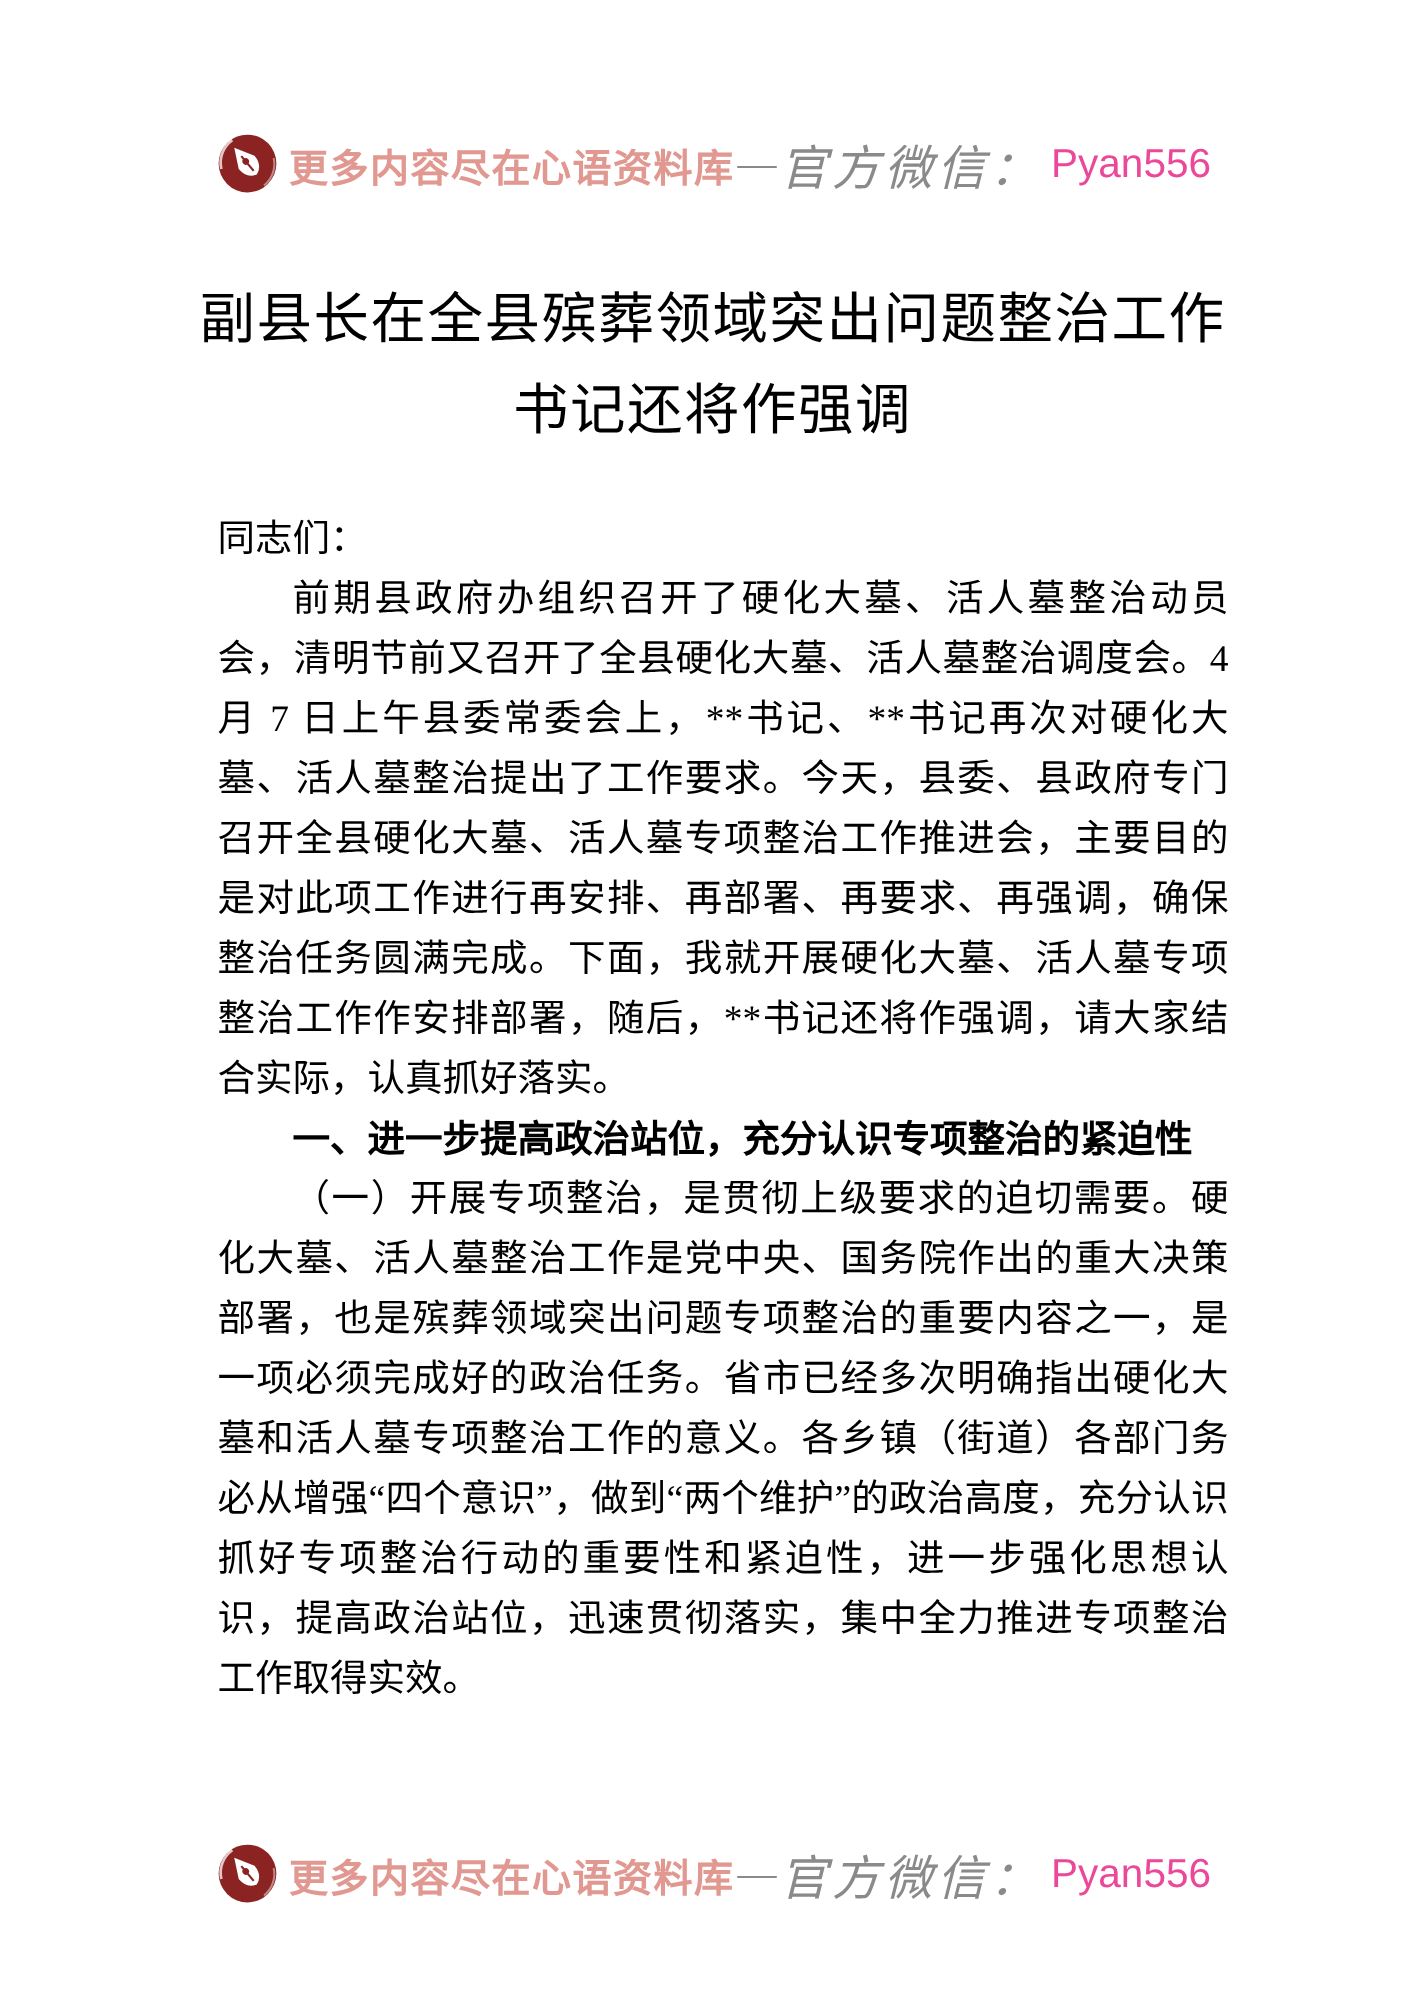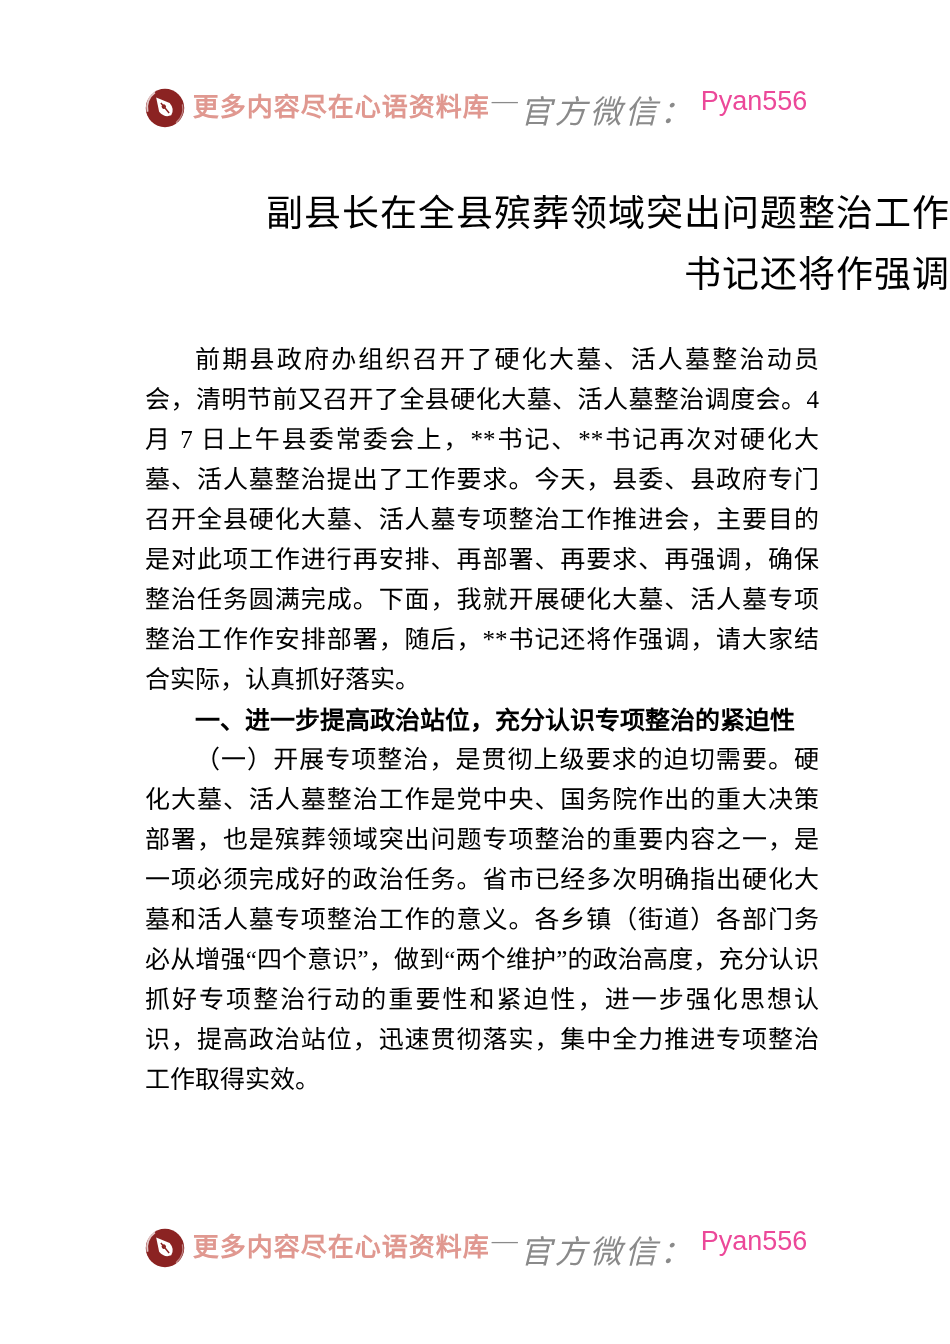--- a/index.html
+++ b/index.html
@@ -18,20 +18,21 @@
     color: #000000;
   }
 
   
   .watermark {
     position: absolute;
     left: 0;
     right: 0;
     display: flex;
     justify-content: center;
+    align-items: center;
     white-space: nowrap;
   }
   .watermark.top { top: 86px; }
   .watermark.bottom { top: 1226px; }
   .wm-logo {
     width: 44px;
     height: 44px;
     margin-right: 6px;
     flex: 0 0 auto;
   }
@@ -60,21 +61,21 @@
     color: #ec4899;
     margin-left: 6px;
   }
 
   
   .doc-title {
     position: absolute;
     top: 183px;
     left: 0;
     right: 0;
-    text-align: right;
+    text-align: center;
     font-family: "Liberation Serif", "DejaVu Serif", serif;
     font-size: 37px;
     font-weight: 500;
     line-height: 61px;
     color: #000000;
     letter-spacing: 1px;
   }
 
   
   .doc-body {
@@ -122,20 +123,21 @@
     <span class="wm-label">官方微信：</span>
     <span class="wm-id">Pyan556</span>
   </div>
 
   <div class="doc-title">
     <div>副县长在全县殡葬领域突出问题整治工作</div>
     <div>书记还将作强调</div>
   </div>
 
   <div class="doc-body">
+    <p class="salutation">同志们：</p>
     <p class="para">前期县政府办组织召开了硬化大墓、活人墓整治动员会，清明节前又召开了全县硬化大墓、活人墓整治调度会。4 月 7 日上午县委常委会上，**书记、**书记再次对硬化大墓、活人墓整治提出了工作要求。今天，县委、县政府专门召开全县硬化大墓、活人墓专项整治工作推进会，主要目的是对此项工作进行再安排、再部署、再要求、再强调，确保整治任务圆满完成。下面，我就开展硬化大墓、活人墓专项整治工作作安排部署，随后，**书记还将作强调，请大家结合实际，认真抓好落实。</p>
     <p class="section-heading">一、进一步提高政治站位，充分认识专项整治的紧迫性</p>
     <p class="para">（一）开展专项整治，是贯彻上级要求的迫切需要。硬化大墓、活人墓整治工作是党中央、国务院作出的重大决策部署，也是殡葬领域突出问题专项整治的重要内容之一，是一项必须完成好的政治任务。省市已经多次明确指出硬化大墓和活人墓专项整治工作的意义。各乡镇（街道）各部门务必从增强“四个意识”，做到“两个维护”的政治高度，充分认识抓好专项整治行动的重要性和紧迫性，进一步强化思想认识，提高政治站位，迅速贯彻落实，集中全力推进专项整治工作取得实效。</p>
   </div>
 
   <div class="watermark bottom">
     <svg class="wm-logo" viewBox="0 0 48 48" aria-hidden="true">
       <circle cx="24" cy="24" r="21" fill="#8b2322"></circle>
       <path d="M5 28 A20 20 0 0 1 13 7" stroke="#ffffff" stroke-width="2" fill="none" opacity="0.75"></path>
       <path d="M43 20 A20 20 0 0 1 36 40" stroke="#ffffff" stroke-width="1.5" fill="none" opacity="0.45"></path>

